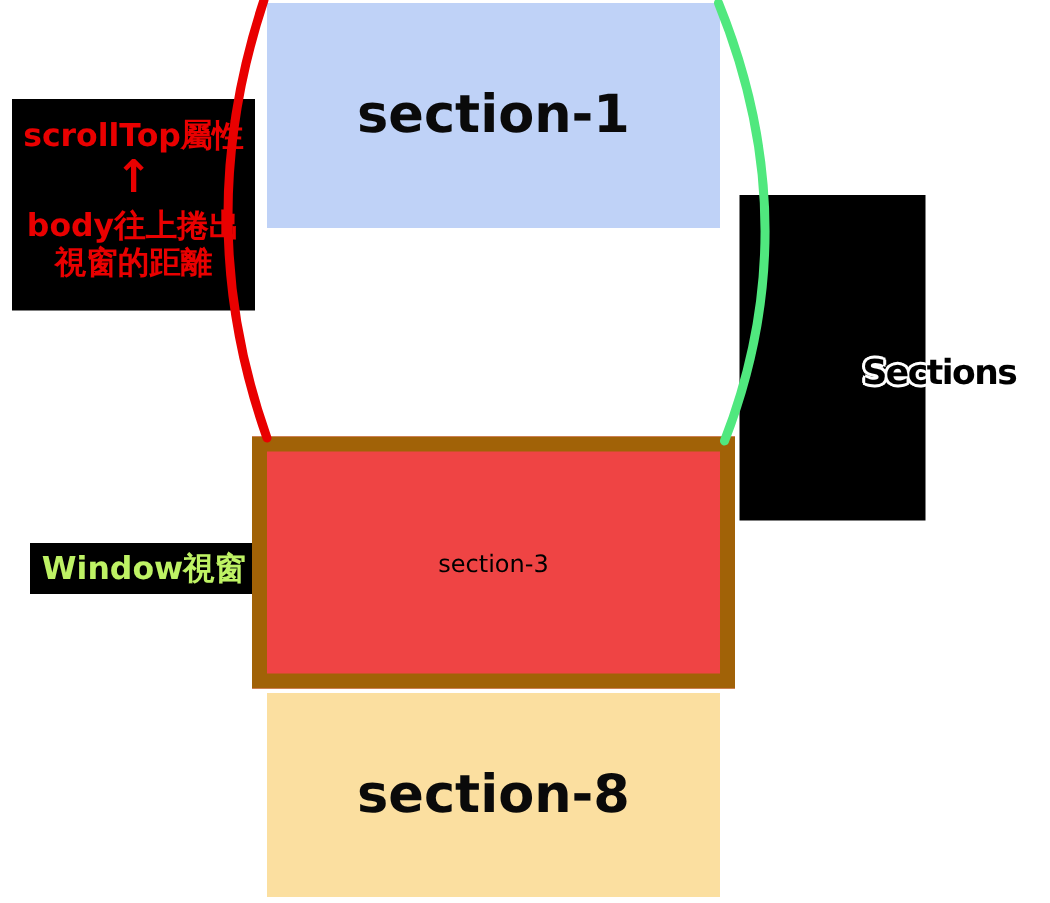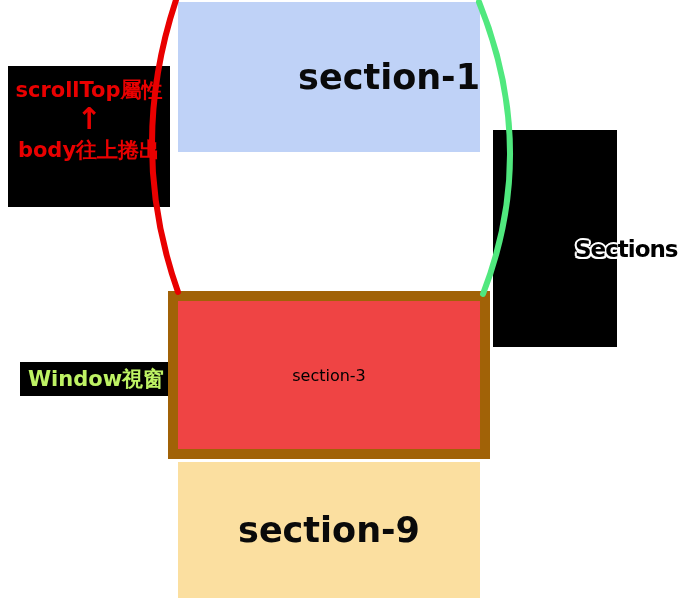--- a/index.html
+++ b/index.html
@@ -8,21 +8,21 @@
     font-family:"DejaVu Sans","Liberation Sans",sans-serif;
   }
   
   .sec{
     position:absolute;left:178px;width:302px;
     display:flex;align-items:center;justify-content:center;
   }
   .sec .sec-label{
     font-size:35px;font-weight:bold;color:#0a0a0a;letter-spacing:0px;
   }
-  .sec1{top:2px;height:150px;background:#bfd2f7;justify-content:flex-end;}
+  .sec1{top:2px;height:150px;background:#bfd2f7;}
   .sec2{top:152px;height:141px;background:#f0c6f6;}
   .sec4{top:462px;height:136px;background:#fbdfa0;}
   
   .window{
     position:absolute;left:168px;top:291px;width:322px;height:168px;
     box-sizing:border-box;border:10px solid #a16207;background:#ef4444;
     display:flex;align-items:center;justify-content:center;z-index:3;
   }
   
   .note-left{
@@ -62,27 +62,28 @@
   <div class="sec sec1">
     <span class="sec-label">section-1</span>
   </div>
 
 
   <div class="window">
     <span class="sec-label">section-3</span>
   </div>
 
   <div class="sec sec4">
-    <span class="sec-label">section-9</span>
+    <span class="sec-label">section-8</span>
   </div>
 
   <div class="note-left">
     <div class="nl-title">scrollTop屬性</div>
     <div class="nl-arrow">↑</div>
     <div class="nl-line">body往上捲出</div>
+    <div class="nl-line">視窗的距離</div>
   </div>
 
   <div class="note-window">
     <span class="nw-text">Window視窗</span>
   </div>
 
   <div class="note-right">
     <span class="nr-text">Sections</span>
   </div>
 

